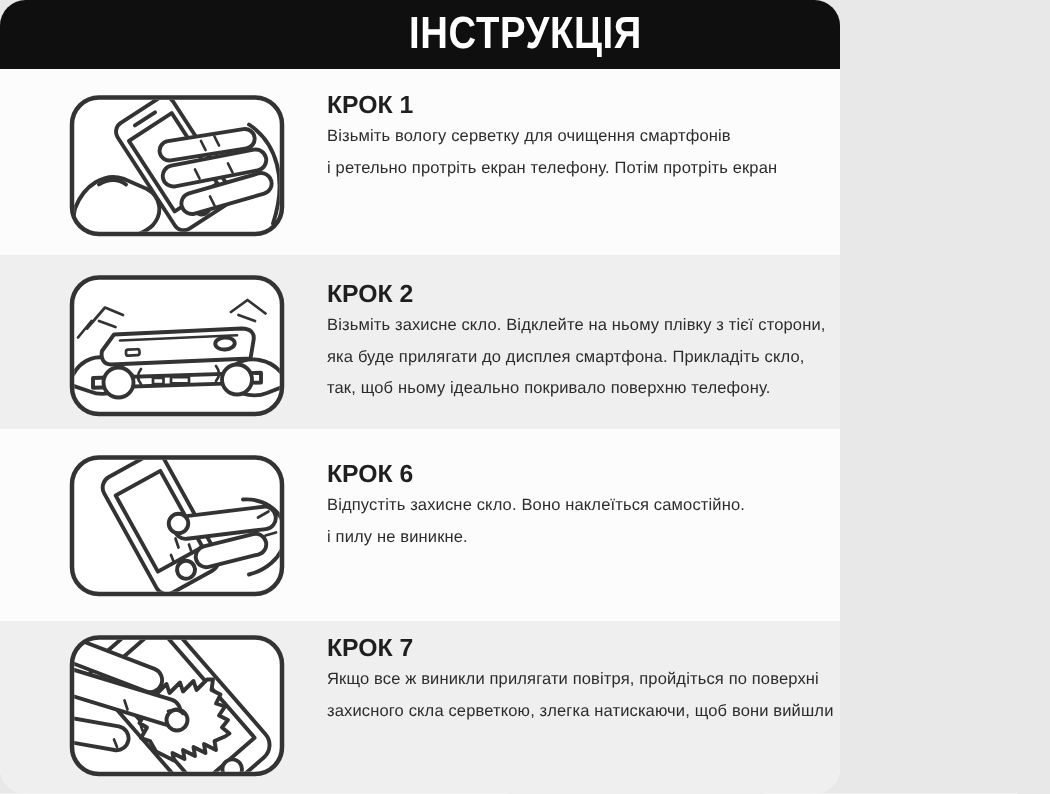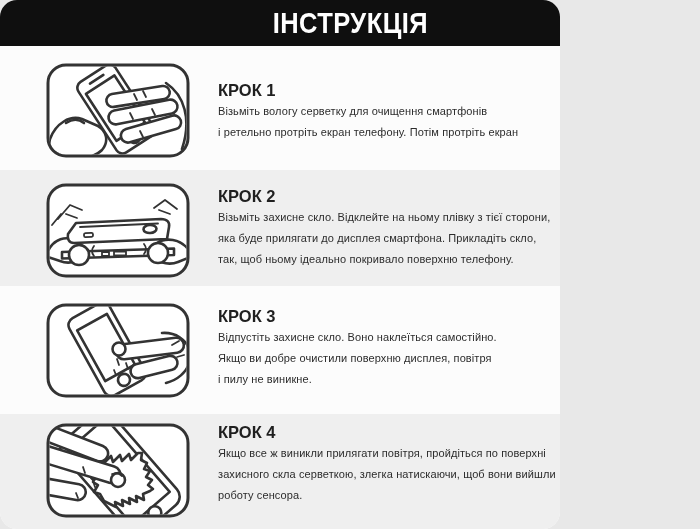--- a/index.html
+++ b/index.html
@@ -67,21 +67,21 @@
           </g>
           <rect class="f" x="60" y="27" width="64" height="13" rx="6.5" transform="rotate(-9 92 33)"></rect>
           <rect class="f" x="62" y="42" width="70" height="14" rx="7" transform="rotate(-11 97 49)"></rect>
           <rect class="f" x="74" y="59" width="62" height="14" rx="7" transform="rotate(-16 105 66)"></rect>
           <path d="M120,20 C138,32 146,56 136,86"></path>
           <path class="thin" d="M88,31 l3,6 M97,28 l3,6 M84,50 l3,6 M106,46 l3,6 M94,68 l3,6"></path>
         </g>
         <rect class="frame" x="2" y="2" width="140" height="91" rx="18"></rect>
       </svg>
     </div>
-    <div class="txt" style="top:80px">
+    <div class="txt" style="top:60px">
       <div class="step-label">КРОК 1</div>
       <div class="line">Візьміть вологу серветку для очищення смартфонів</div>
       <div class="line">і ретельно протріть екран телефону. Потім протріть екран</div>
     </div>
   </section>
 
   <section class="step">
     <div class="art" style="top:183px">
       <svg width="144" height="95" viewBox="0 0 144 95">
         <defs>
@@ -137,23 +137,22 @@
           <rect class="f" x="84" y="57" width="48" height="14" rx="7" transform="rotate(-14 108 64)"></rect>
           <path d="M116,30 C130,29 140,37 143,46"></path>
           <path d="M120,80 C132,77 140,69 143,61"></path>
           <path class="thin" d="M126,42 l7,-4 M131,54 l7,-2"></path>
           <path class="thin" d="M71,56 l2,6 M80,60 l2,6 M68,67 l2,5"></path>
         </g>
         <rect class="frame" x="2" y="2" width="140" height="91" rx="18"></rect>
       </svg>
     </div>
     <div class="txt" style="top:306px">
-      <div class="step-label">КРОК 3</div>
+      <div class="step-label">КРОК 6</div>
       <div class="line">Відпустіть захисне скло. Воно наклеїться самостійно.</div>
-      <div class="line">Якщо ви добре очистили поверхню дисплея, повітря</div>
       <div class="line">і пилу не виникне.</div>
     </div>
   </section>
 
   <section class="step">
     <div class="art" style="top:423px">
       <svg width="144" height="95" viewBox="0 0 144 95">
         <defs>
             <clipPath id="clip4">
               <rect x="3.5" y="3.5" width="137" height="88" rx="15"></rect>
@@ -174,20 +173,19 @@
           <rect class="f" x="-10" y="33" width="86" height="17" rx="8.5" transform="rotate(17 33 41)"></rect>
           <circle class="f" cx="72" cy="57" r="7"></circle>
           <rect class="f" x="-12" y="58" width="52" height="16" rx="8" transform="rotate(10 14 66)"></rect>
           <path class="thin" d="M66,51 q6,-2 10,2"></path>
           <path class="thin" d="M37,44 l2,6 M47,58 l2,6 M30,70 l2,5"></path>
         </g>
         <rect class="frame" x="2" y="2" width="140" height="91" rx="18"></rect>
       </svg>
     </div>
     <div class="txt" style="top:422px">
-      <div class="step-label">КРОК 4</div>
+      <div class="step-label">КРОК 7</div>
       <div class="line">Якщо все ж виникли прилягати повітря, пройдіться по поверхні</div>
       <div class="line">захисного скла серветкою, злегка натискаючи, щоб вони вийшли</div>
-      <div class="line">роботу сенсора.</div>
     </div>
   </section>
 
 </div>
 
 </body></html>

